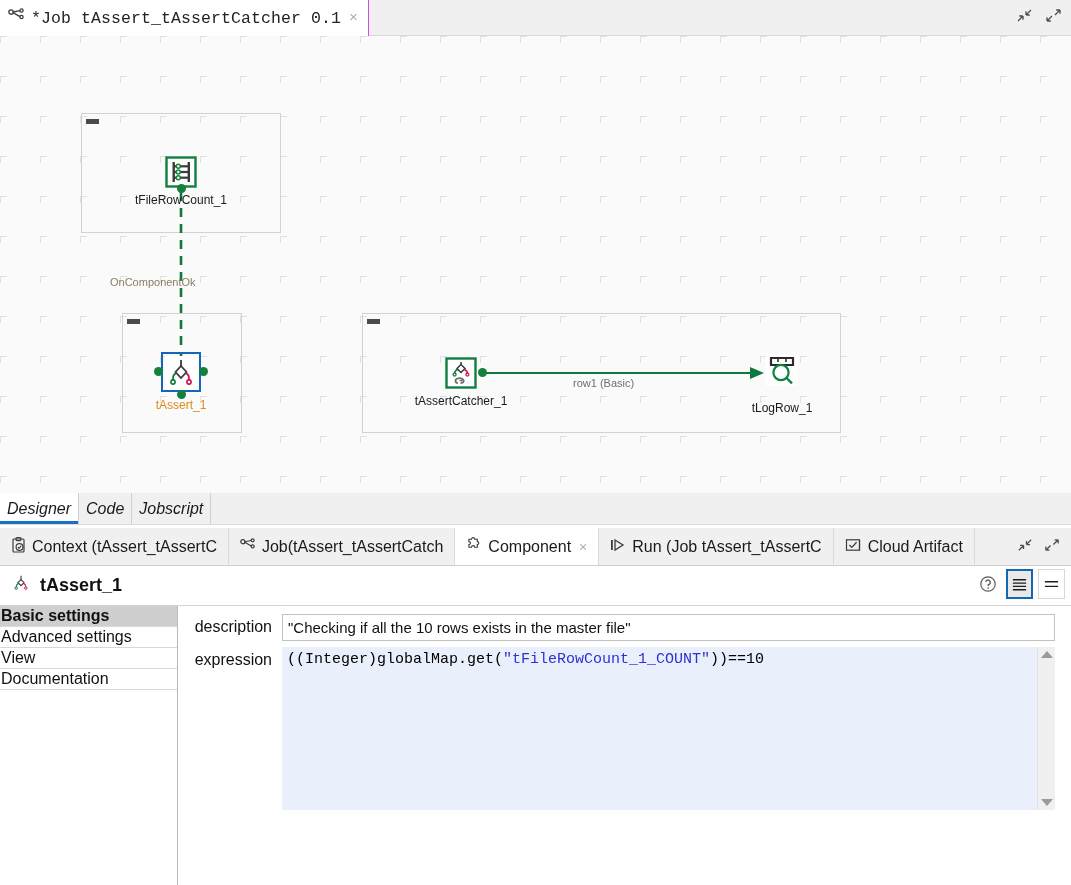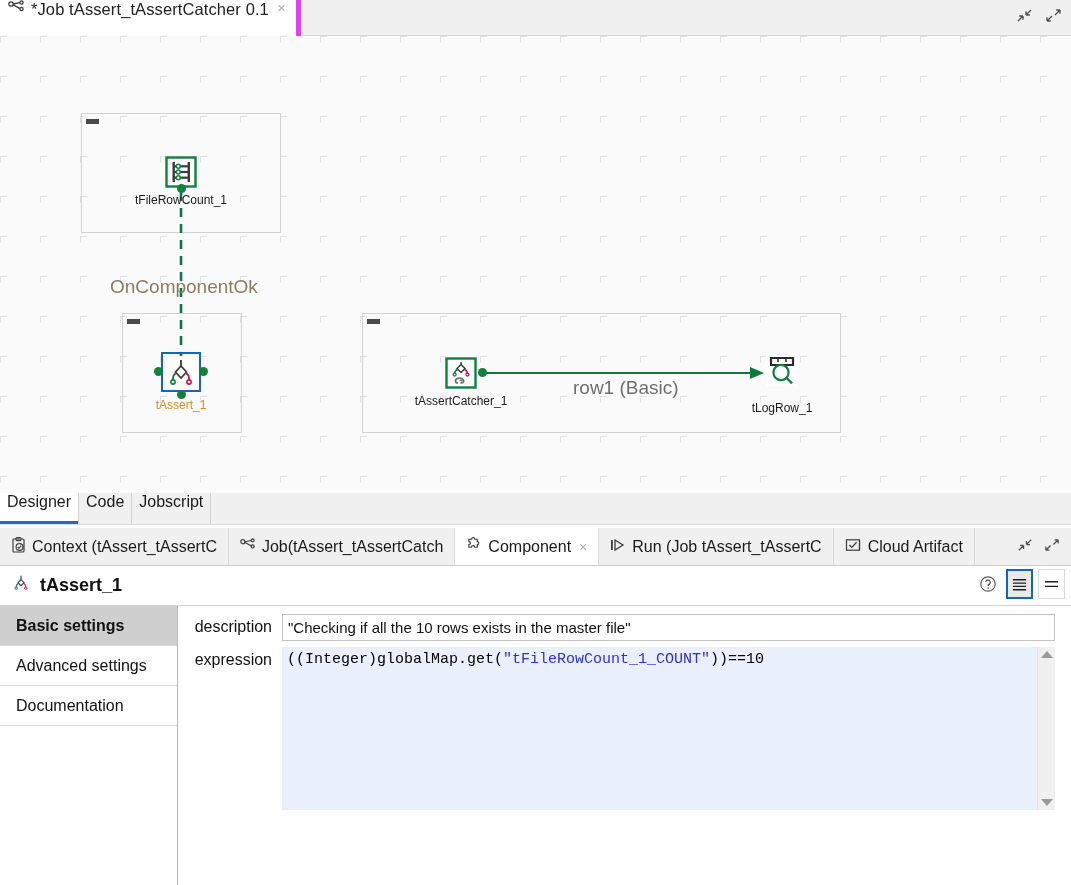--- a/index.html
+++ b/index.html
@@ -12,24 +12,25 @@
   }
   #app { position: relative; width: 1071px; height: 885px; background: #ffffff; }
 
   
   .editor-tabbar {
     position: absolute; left: 0; top: 0; width: 1071px; height: 36px;
     background: #f0f0f0; border-bottom: 1px solid #d8d8d8;
   }
   .editor-tab {
     position: absolute; left: 0; top: 0; height: 36px;
-    display: flex; gap: 6px;
+    display: flex; align-items: center; gap: 6px;
     padding: 0 10px 0 8px;
     background: #ffffff;
-    border-right: 5px solid #d946ef;
+    border-right: 1px solid #d946ef;
+    font-family: Liberation Mono, monospace;
   }
   .editor-tab .title {
     font-size: 16.5px; color: #222; white-space: nowrap; letter-spacing: .1px;
   }
   .tab-close {
     font-size: 15px; color: #aeaeae; cursor: pointer; line-height: 1; padding-left: 2px;
   }
   .win-ctrls {
     position: absolute; right: 8px; top: 6px; display: flex; gap: 10px; align-items: center;
   }
@@ -75,34 +76,34 @@
   .node .label.sel { color: #d98c1a; }
   .node .selbox {
     position: absolute; left: -20px; top: -20px; width: 40px; height: 40px;
     border: 2px solid #1466b8;
   }
   .port {
     position: absolute; width: 9px; height: 9px; border-radius: 50%; background: #15803d;
   }
 
   .link-label {
-    position: absolute; font-size: 19px; color: #6e6e6e; white-space: nowrap; text-align: right;
+    position: absolute; font-size: 11px; color: #6e6e6e; white-space: nowrap; text-align: right;
   }
   .link-label.trig { color: #8a7d63; }
 
   
   .view-tabs {
     position: absolute; left: 0; top: 493px; width: 1071px; height: 32px;
     background: #f0f0f0; border-bottom: 1px solid #dcdcdc;
     display: flex; align-items: stretch;
   }
   .view-tab {
-    display: flex; padding: 0 7px;
+    display: flex; align-items: center; padding: 0 7px;
     font-size: 16px; color: #1a1a1a; background: transparent;
-    border-right: 1px solid #cfcfcf; cursor: pointer; white-space: nowrap;
+    border-right: 1px solid #cfcfcf; cursor: pointer; white-space: nowrap; font-style: italic;
   }
   .view-tab.active {
     background: #ffffff; border-right: 1px solid #cfcfcf;
     box-shadow: inset 0 -3px 0 0 #1a6fc4;
   }
   .view-tabs .filler { flex: 1; border-right: none; }
 
   
   .panel-tabs {
     position: absolute; left: 0; top: 528px; width: 1071px; height: 37px;
@@ -135,21 +136,21 @@
     display: flex; align-items: center; justify-content: center; cursor: pointer;
   }
   .icon-btn.plain { border-color: transparent; }
   .icon-btn.sel { border: 2px solid #1466b8; background: #e9e9e9; }
 
   .props-body { position: absolute; left: 0; top: 40px; width: 1071px; bottom: 0; display: flex; }
   .side-nav {
     width: 178px; background: #ffffff; border-right: 1px solid #b9b9b9; flex: 0 0 178px;
   }
   .nav-item {
-    height: 40px; display: flex; align-items: center; padding-left: 16px;
+    height: 21px; display: flex; align-items: center; padding-left: 1px;
     font-size: 16px; color: #111; border-bottom: 1px solid #d9d9d9; cursor: pointer;
     white-space: nowrap;
   }
   .nav-item.active { background: #cfcfcf; font-weight: bold; }
 
   .form { flex: 1; position: relative; padding: 8px 0 0 0; }
   .row { display: flex; align-items: flex-start; margin-bottom: 6px; }
   .row .lbl {
     width: 104px; text-align: right; padding-right: 10px; font-size: 16px; color: #111;
     padding-top: 4px; white-space: nowrap;
@@ -428,20 +429,23 @@
     <div class="props-body">
 
       <div class="side-nav">
         <div class="nav-item active">
           <span>Basic settings</span>
         </div>
         <div class="nav-item">
           <span>Advanced settings</span>
         </div>
         <div class="nav-item">
+          <span>View</span>
+        </div>
+        <div class="nav-item">
           <span>Documentation</span>
         </div>
       </div>
 
       <div class="form">
         <div class="row">
           <div class="lbl">description</div>
           <div class="text-input">"Checking if all the 10 rows exists in the master file"</div>
         </div>
 

